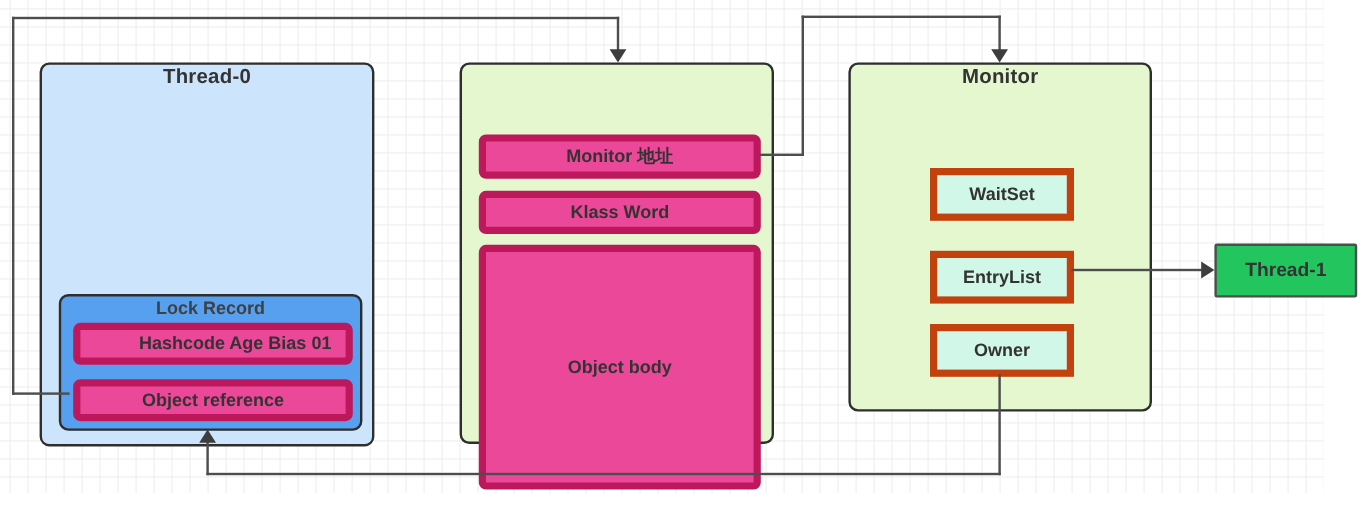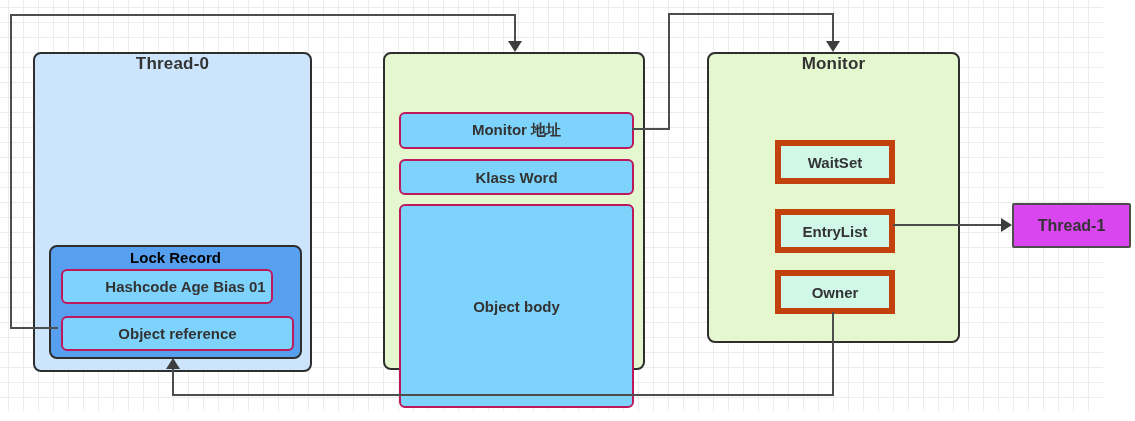--- a/index.html
+++ b/index.html
@@ -39,44 +39,44 @@
     letter-spacing: 0.2px;
   }
   .thread0 { left: 33px; top: 52px; width: 279px; height: 320px; background: #cde5fc; }
   .lock-record {
     position: absolute; left: 14px; top: 191px; width: 253px; height: 114px;
     background: #57a0f0;
     border: 2px solid #2e2e2e; border-radius: 8px;
     box-sizing: border-box;
   }
   .lock-record-title {
-    display: block; margin-top: 2px; font-size: 15px; color: #000000;
+    display: block; margin-top: 2px; font-size: 15px; color: #404040;
   }
   .cell {
     position: absolute;
     box-sizing: border-box;
     display: flex; align-items: center; justify-content: center;
     font-size: 15px;
     color: #333333; font-weight: 700;
   }
   .yellow {
-    background: #7dd3fc;
-    border: 2px solid #be185d;
+    background: #ec4899;
+    border: 6px solid #be185d;
     border-radius: 6px;
   }
   .object-box  { left: 383px; top: 52px; width: 262px; height: 318px; background: #e4f7ce; }
   .monitor-box { left: 707px; top: 52px; width: 253px; height: 291px; background: #e4f7ce; }
   .cyan {
     background: #d1f7e9;
     border: 6px solid #c2410c;
     border-radius: 0;
   }
   .thread1 {
     left: 1012px; top: 203px; width: 119px; height: 45px;
-    background: #d946ef;
+    background: #22c55e;
     border: 2px solid #4d4d4d; border-radius: 2px;
     display: flex; align-items: center; justify-content: center;
     font-size: 16px;
   }
   .edge-seg {
     position: absolute;
     background: #4d4d4d;
   }
   .arrow {
     position: absolute;
@@ -101,21 +101,21 @@
 </head>
 <body>
 
 <div id="canvas">
   <div id="grid"></div>
 
   <div class="node container-box thread0">
     <span class="container-title">Thread-0</span>
     <div class="lock-record">
       <span class="lock-record-title">Lock Record</span>
-      <div class="cell yellow" style="left:10px; top:22px; width:212px; height:35px;padding-left:37px;">
+      <div class="cell yellow" style="left:10px; top:22px; width:233px; height:35px;padding-left:37px;">
         <span>Hashcode Age Bias 01</span>
       </div>
       <div class="cell yellow" style="left:10px; top:69px; width:233px; height:35px;">
         <span>Object reference</span>
       </div>
     </div>
   </div>
 
   <div class="node container-box object-box">
     <div class="cell yellow" style="left:14px; top:58px; width:235px; height:37px;">

